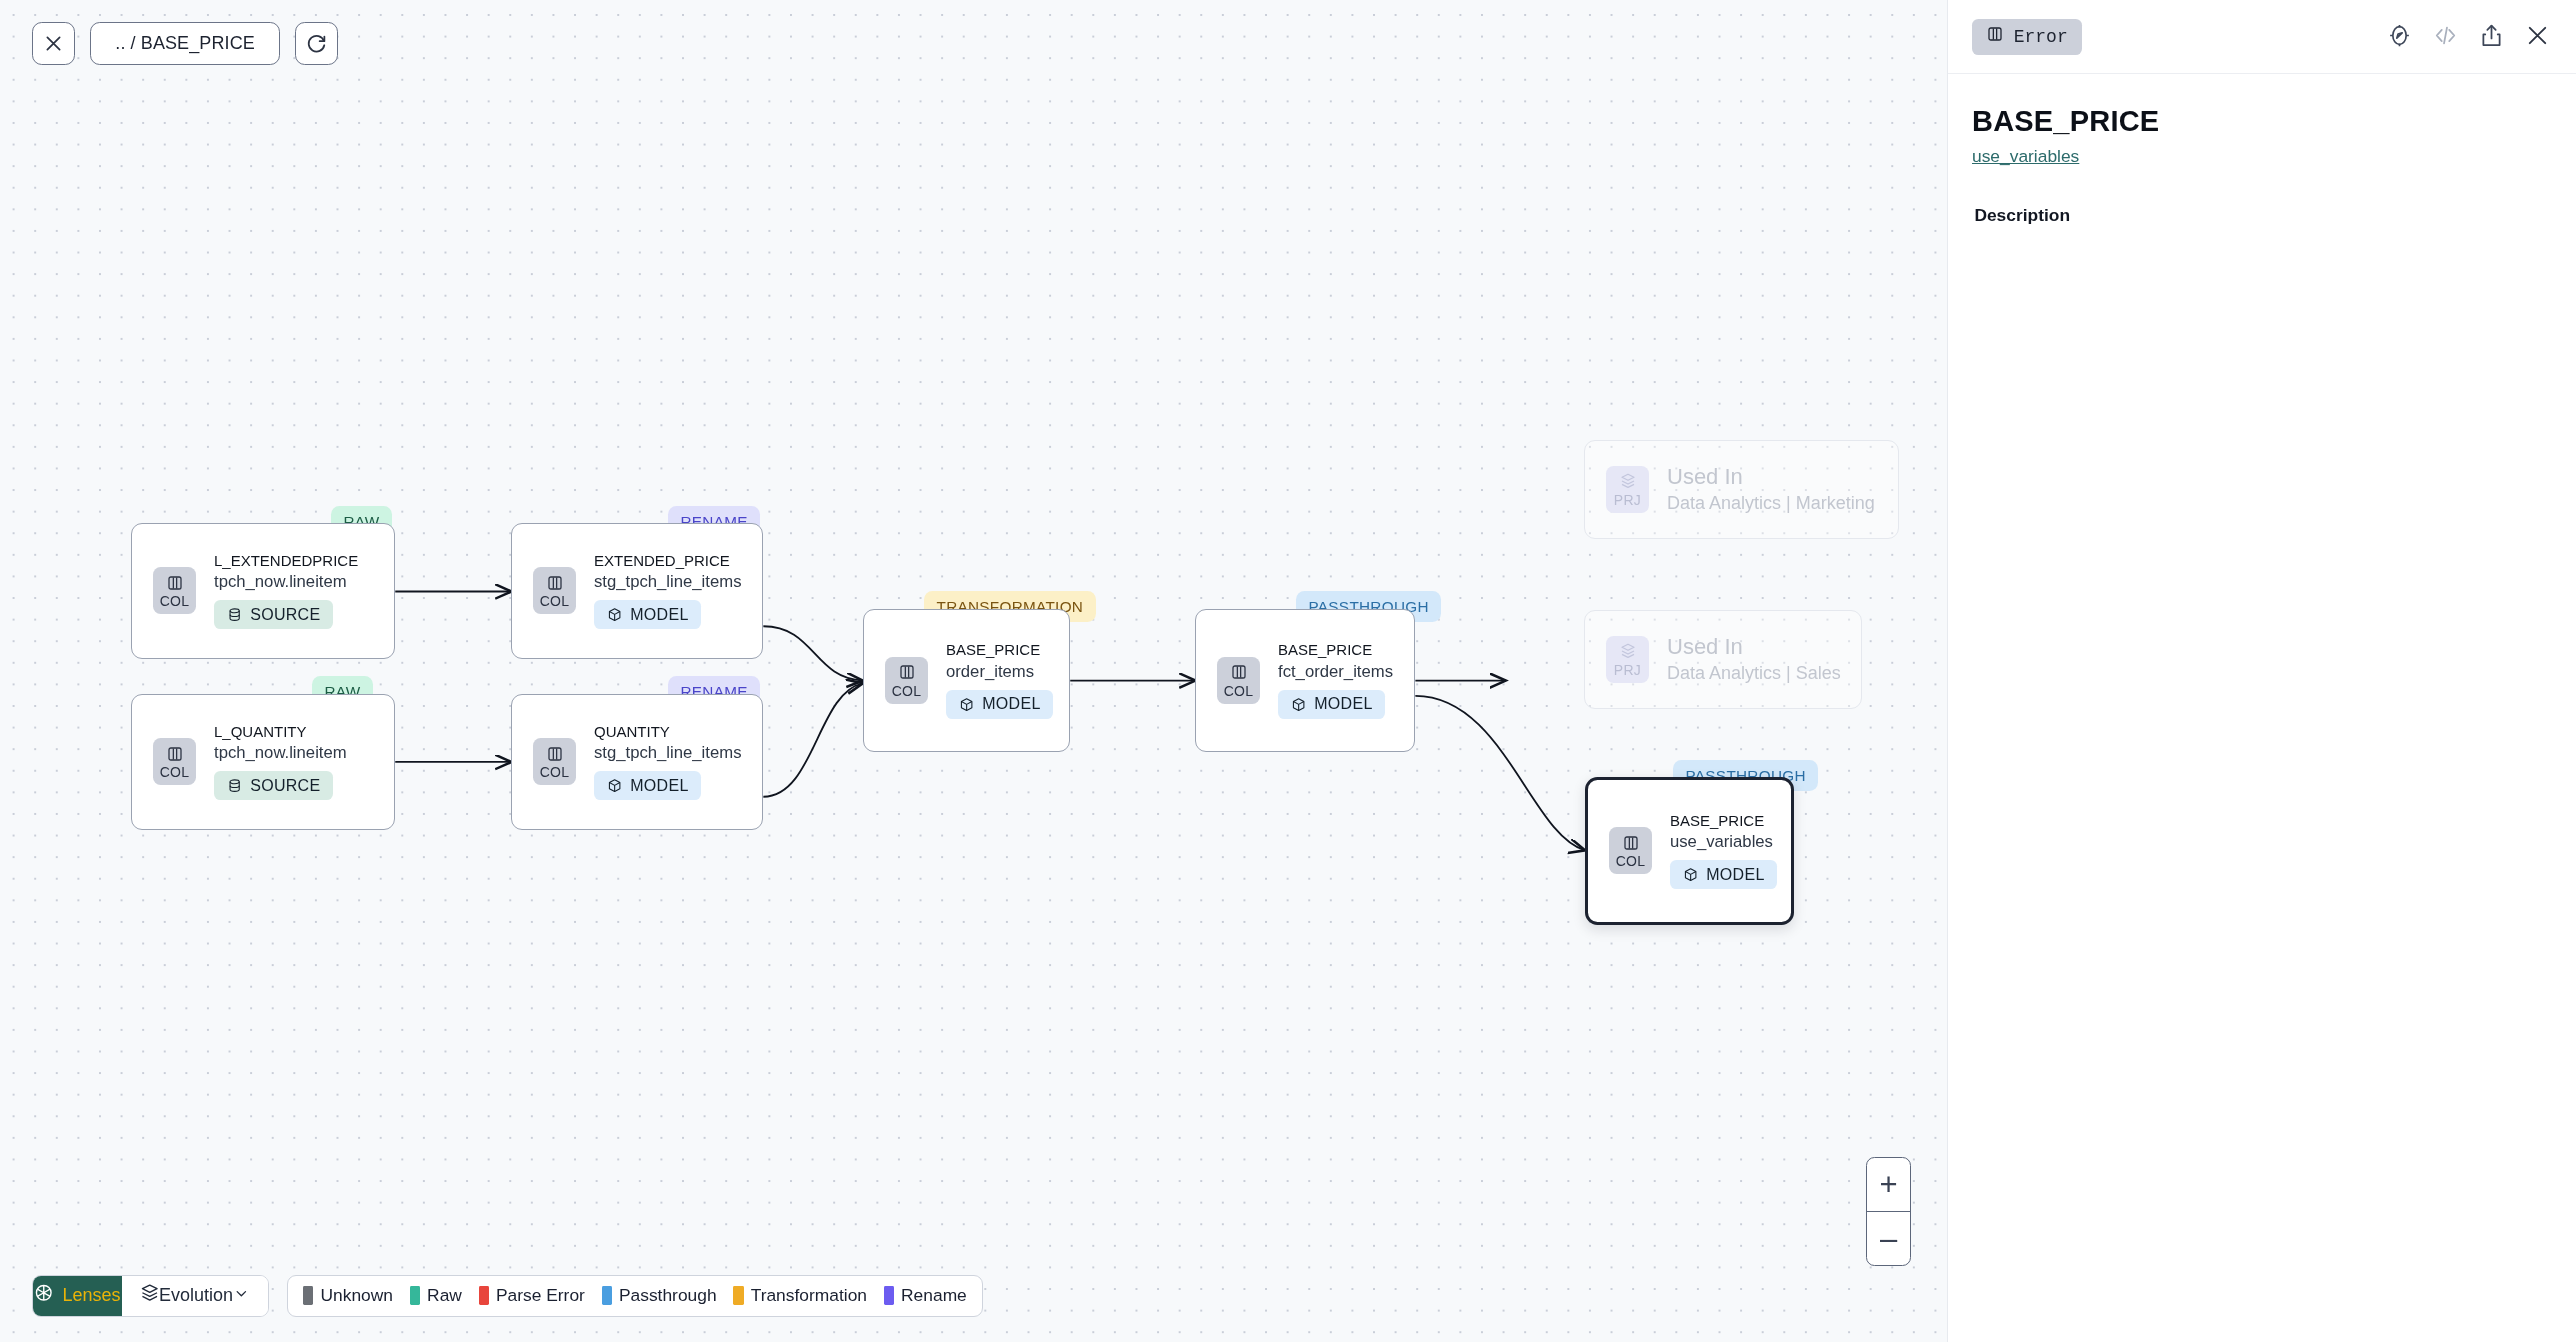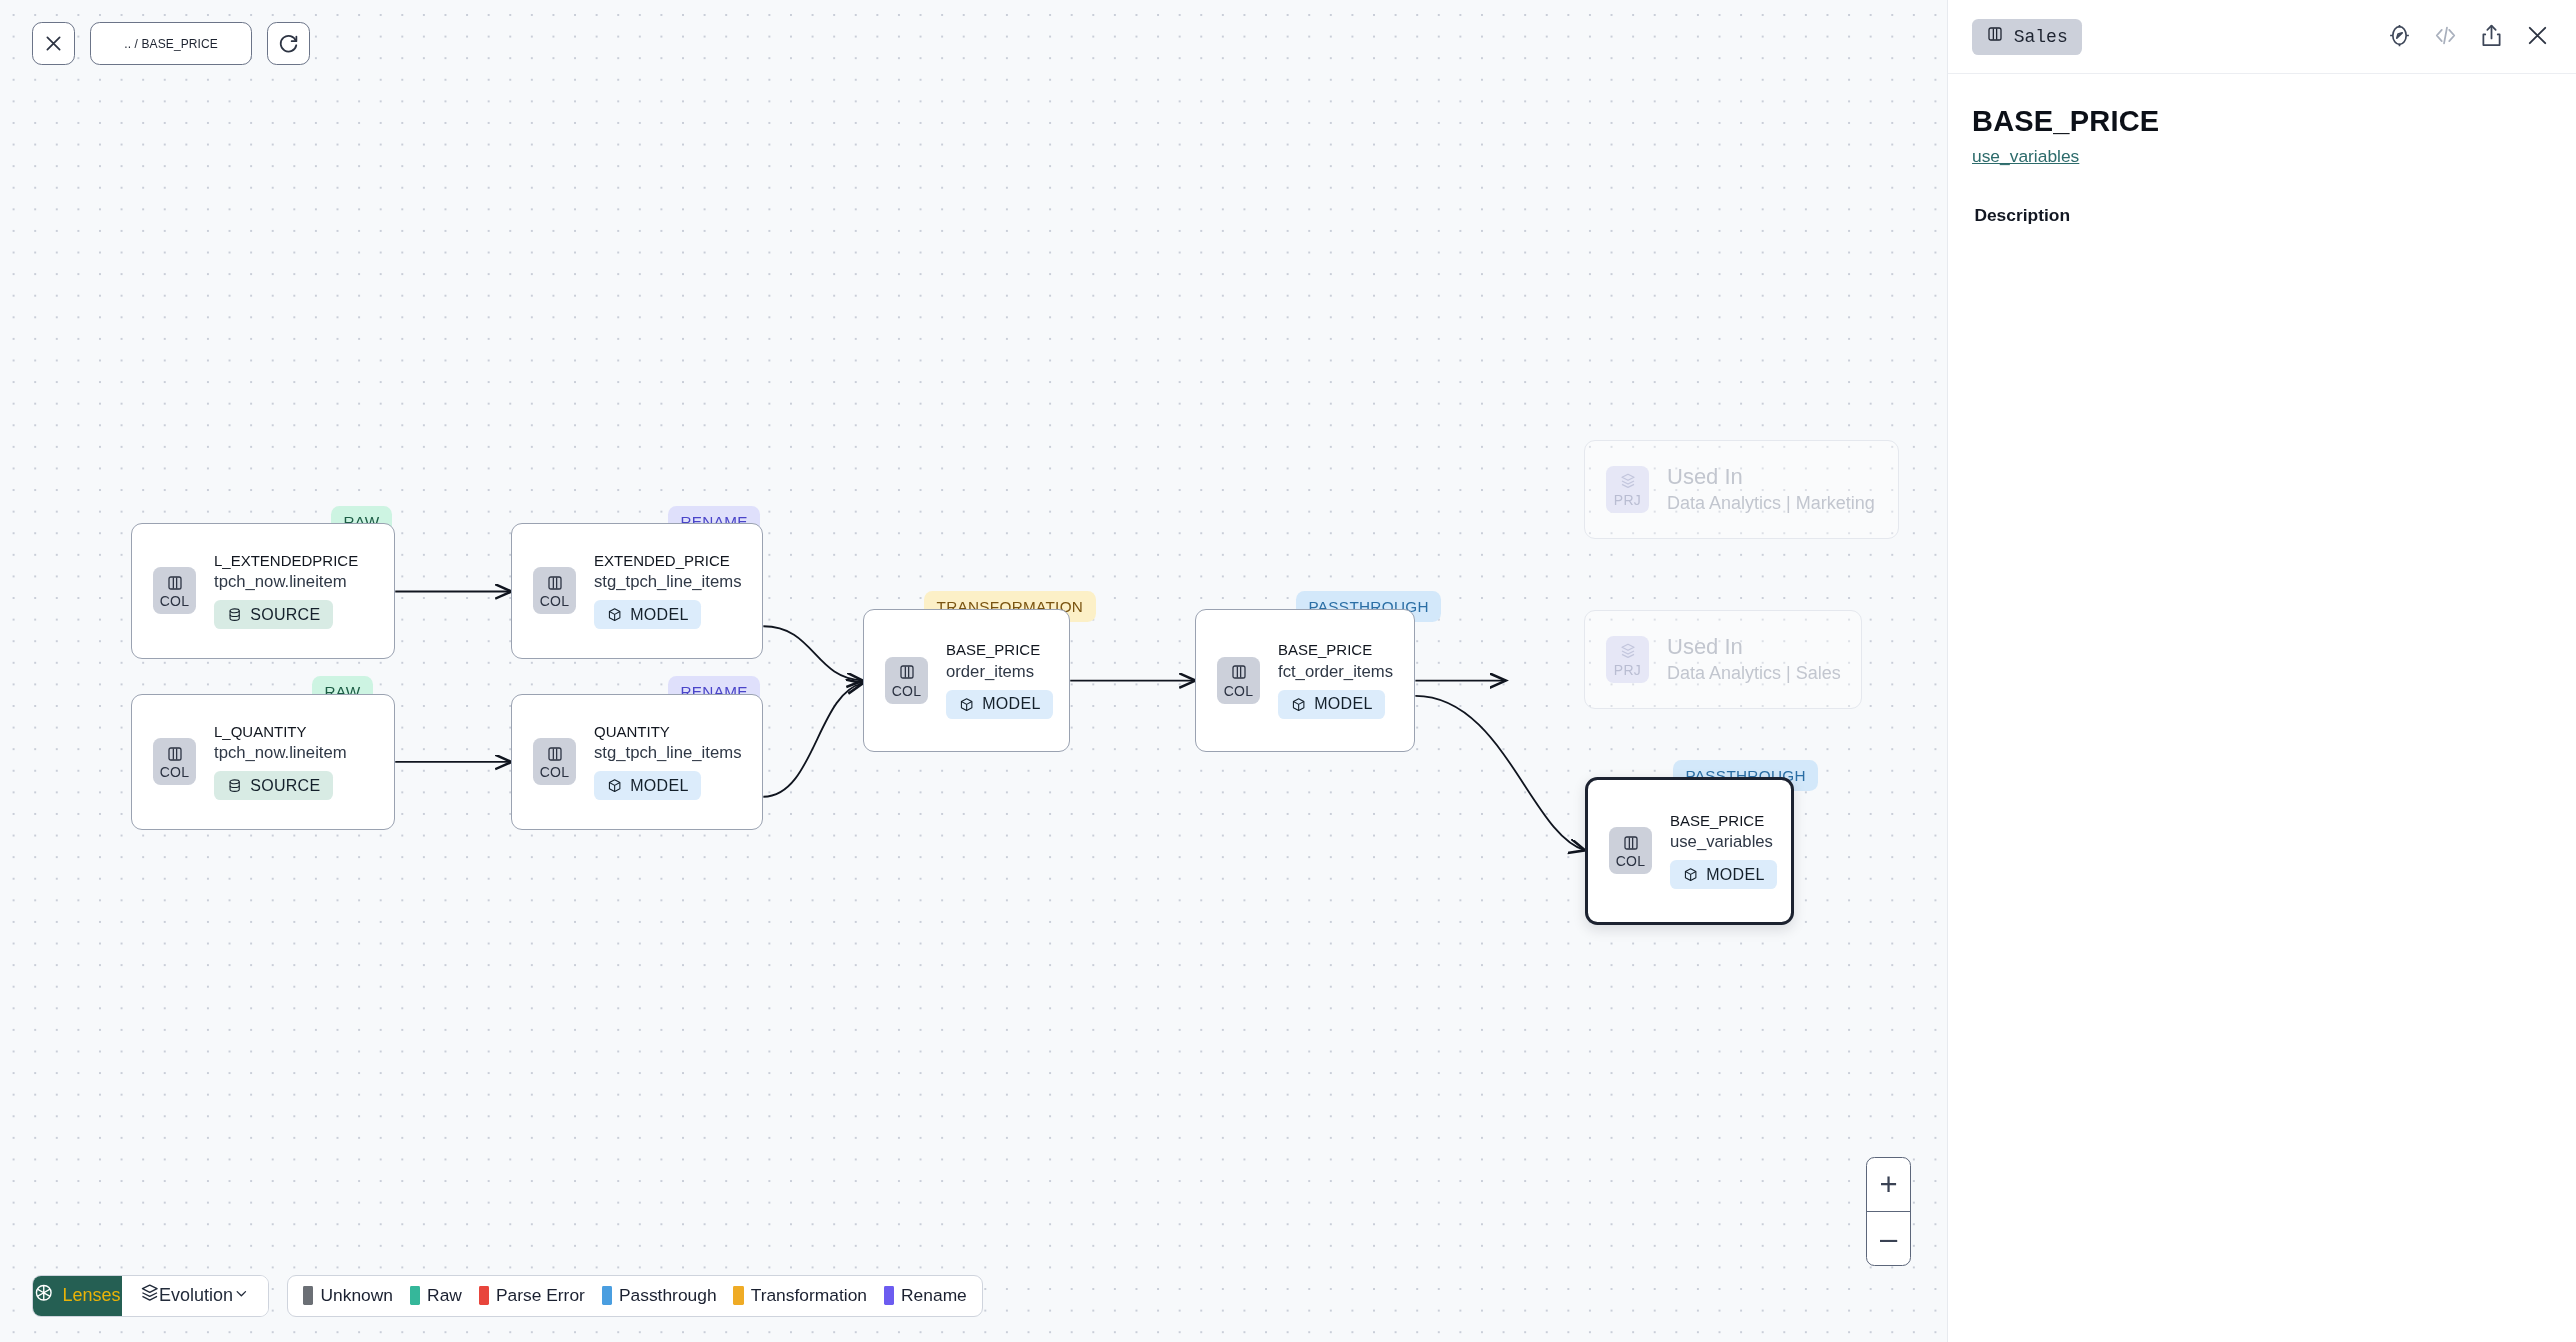--- a/index.html
+++ b/index.html
@@ -22,21 +22,21 @@
   }
 
   
   .tl-bar{position:absolute;left:32px;top:22px;display:flex;align-items:center;gap:15.3px;z-index:40;}
   .tl-btn{
     background:#fff;border:1.4px solid #6b7488;border-radius:9.7px;
     height:43px;box-sizing:border-box;display:flex;align-items:center;justify-content:center;
     color:#2c3342;cursor:pointer;
   }
   .tl-btn.sq{width:43px;}
-  .tl-crumb{padding:0 33px;font-size:12px;letter-spacing:0.1px;color:#1d2330;}
+  .tl-crumb{padding:0 24px;font-size:18px;letter-spacing:0.1px;color:#1d2330;}
   .tl-btn svg{display:block;}
 
   
   .node{
     position:absolute;background:#ffffff;border:1.4px solid #9aa2b1;border-radius:11px;
     box-sizing:border-box;z-index:20;
     display:flex;align-items:center;
   }
   .node.selected{border:3.5px solid #1c2230;border-radius:12.5px;z-index:25;
       box-shadow:0 4.2px 12.5px rgba(20,26,40,.13);}
@@ -474,21 +474,21 @@
   <div id="panel">
 
     <div class="p-head">
       <div class="chip">
         <span>
           <svg width="18" height="18" viewBox="0 0 24 24" fill="none" stroke="#1d2330" stroke-width="1.7">
             <rect x="4" y="4" width="16" height="16" rx="2.5"></rect>
               <path d="M9.8 4.6v14.8M14.2 4.6v14.8"></path>
           </svg>
         </span>
-        <span>Sales</span>
+        <span>Error</span>
       </div>
       <div class="p-icons">
         <span>
           <svg width="25" height="25" viewBox="0 0 24 24" fill="none" stroke="#3d4658" stroke-width="1.6" stroke-linejoin="round">
             <ellipse cx="12" cy="12" rx="6.4" ry="8.6"></ellipse>
             <path d="M12 1.8v2.6M12 19.6v2.6M5.6 12H3M21 12h-2.6"></path>
             <path d="M14.6 9.4 9.4 14.6 10.6 10.6z"></path>
           </svg>
         </span>
         <span>

